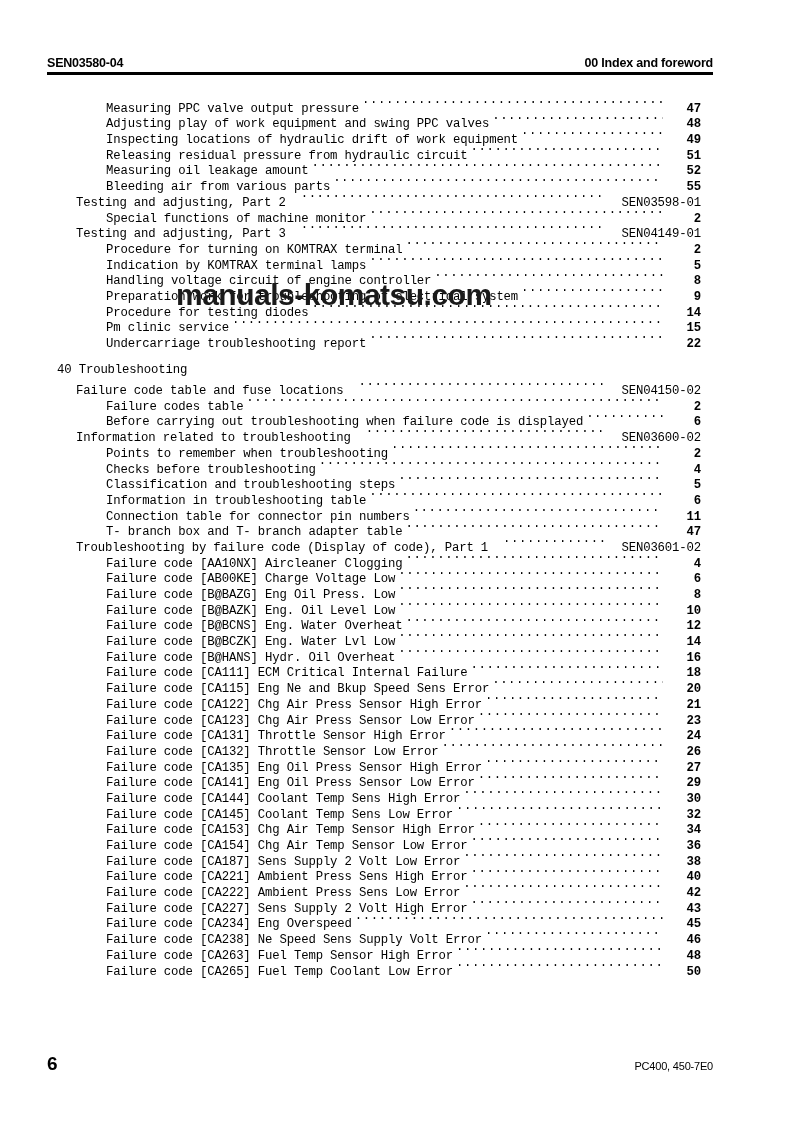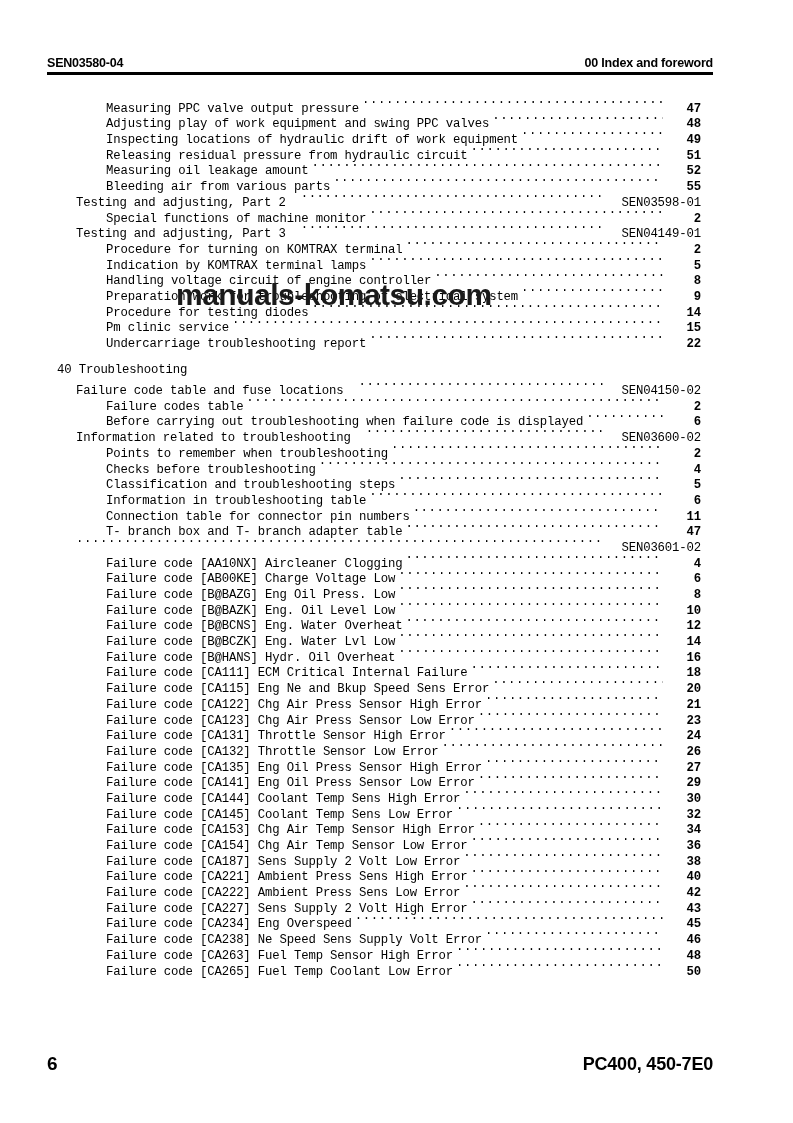--- a/index.html
+++ b/index.html
@@ -136,22 +136,22 @@
     display: flex;
     justify-content: space-between;
     align-items: baseline;
   }
   #footer-page {
     font-size: 19px;
     font-weight: bold;
     line-height: 22px;
   }
   #footer-model {
-    font-size: 18px;
-    font-weight: bold;
+    font-size: 11px;
+    font-weight: normal;
     letter-spacing: -0.2px;
     line-height: 22px;
   }
 </style>
 </head>
 <body>
 
 <div id="page">
 
   <div id="header">
@@ -287,20 +287,21 @@
         <span class="label">Connection table for connector pin numbers</span>
         <span class="leader"></span>
         <span class="pg num">11</span>
       </div>
       <div class="row lvl2">
         <span class="label">T- branch box and T- branch adapter table</span>
         <span class="leader"></span>
         <span class="pg num">47</span>
       </div>
       <div class="row lvl1">
+        <span class="label">Troubleshooting by failure code (Display of code), Part 1</span>
         <span class="leader"></span>
         <span class="pg sen">SEN03601-02</span>
       </div>
       <div class="row lvl2">
         <span class="label">Failure code [AA10NX] Aircleaner Clogging</span>
         <span class="leader"></span>
         <span class="pg num">4</span>
       </div>
       <div class="row lvl2">
         <span class="label">Failure code [AB00KE] Charge Voltage Low</span>

